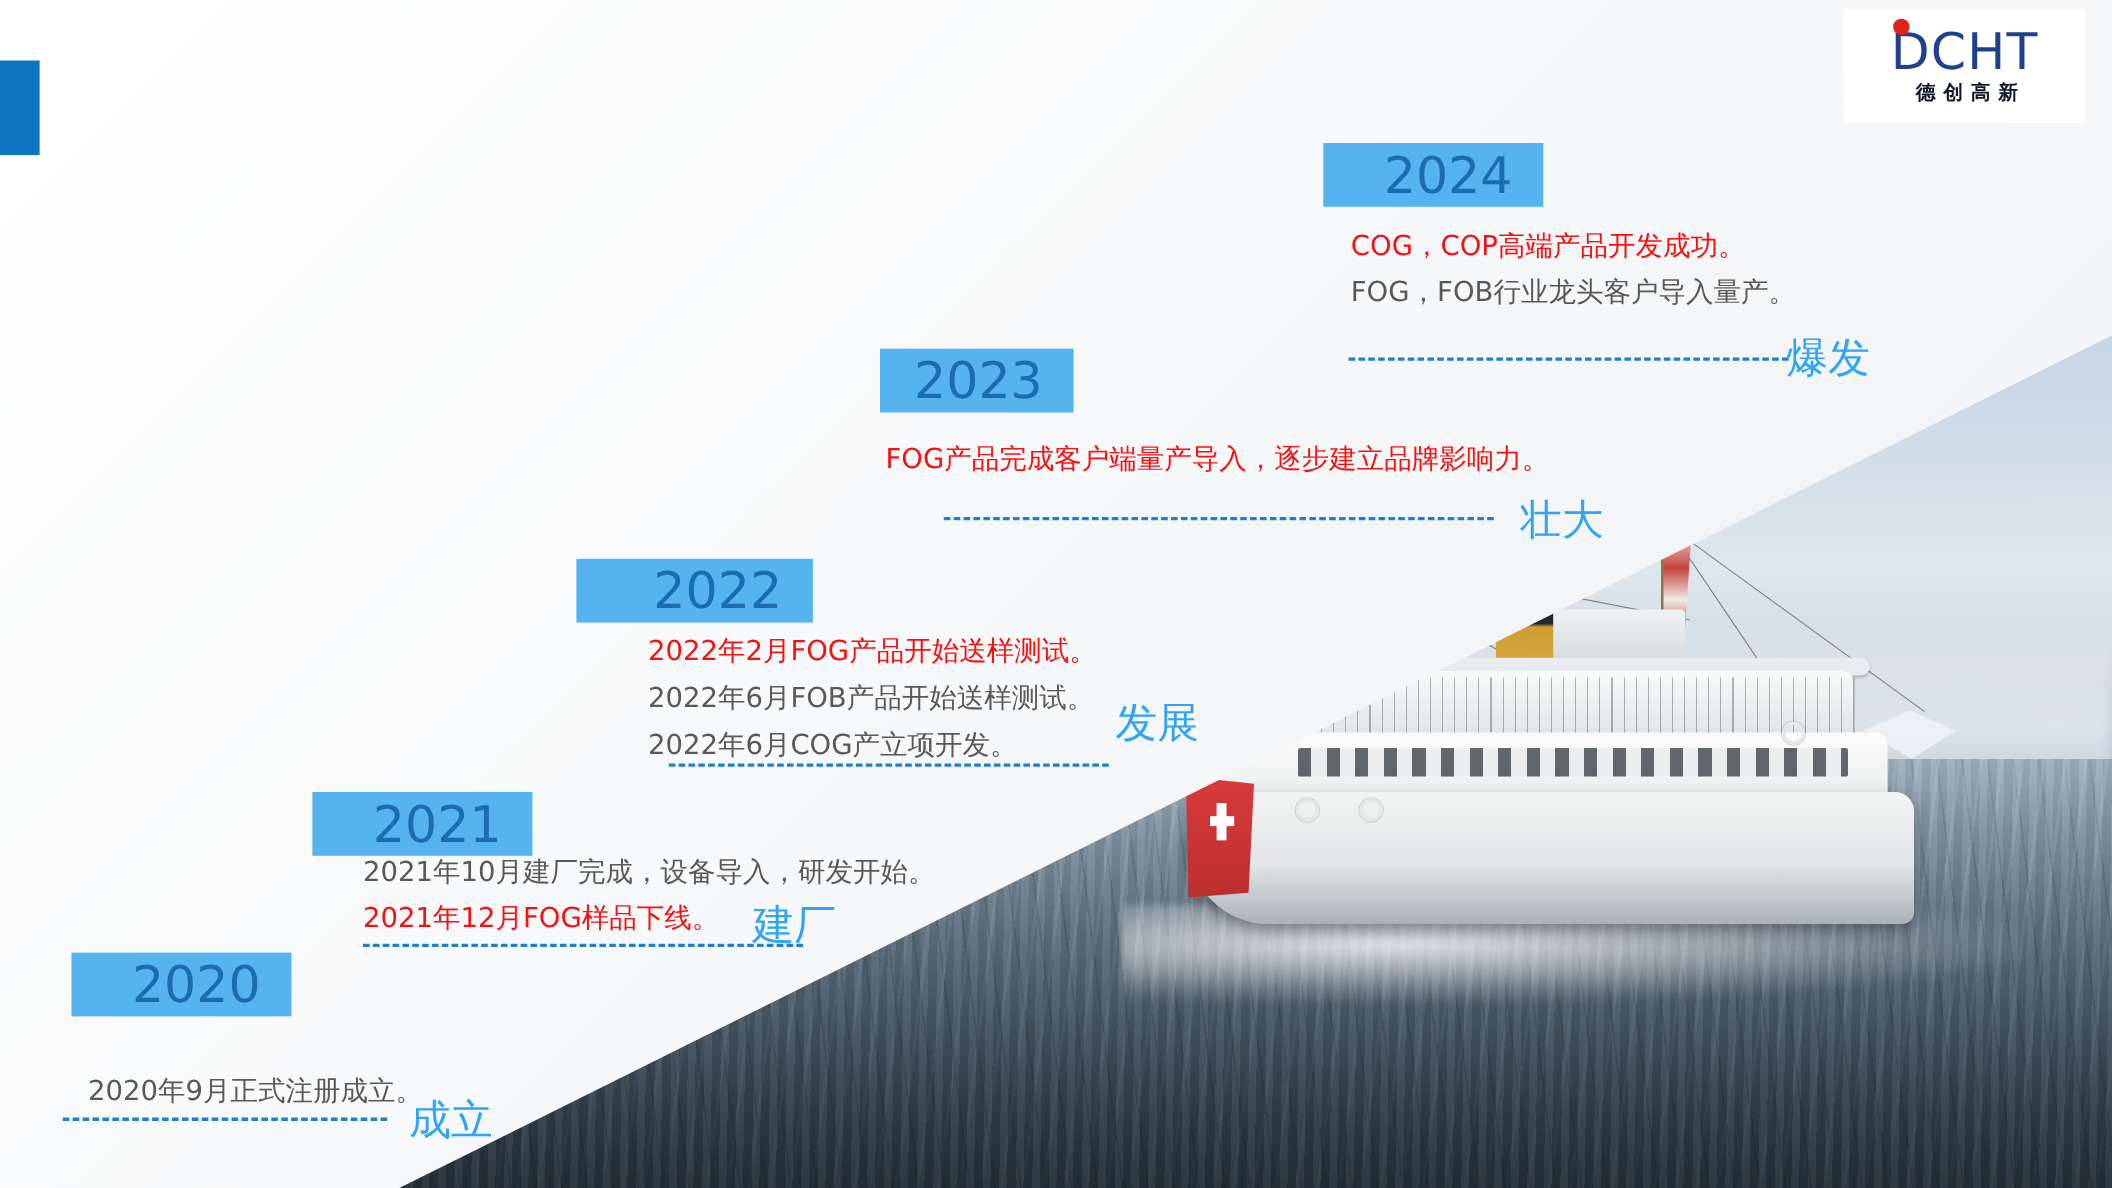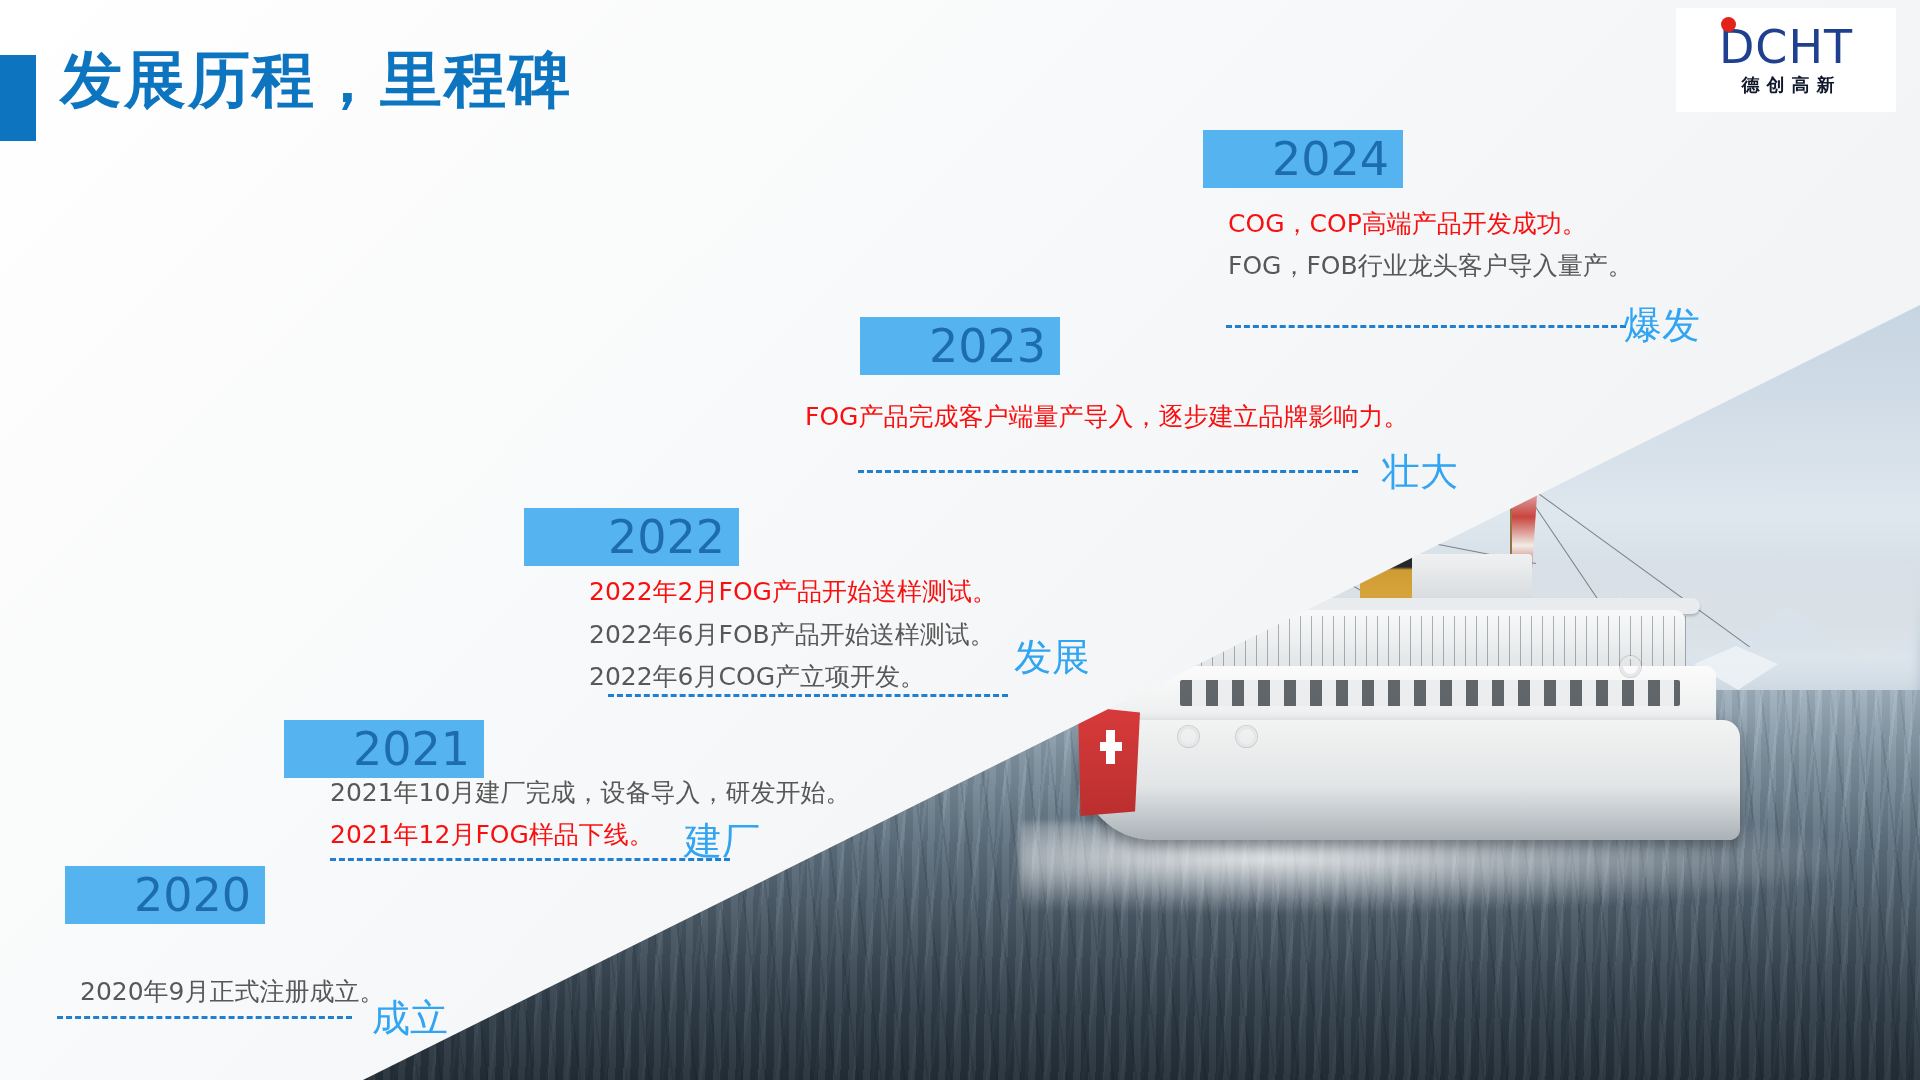--- a/index.html
+++ b/index.html
@@ -166,21 +166,21 @@
   .milestone{position:absolute;}
   .year-badge{
     position:absolute;
     background:#55b4f0;
     color:#1d6cb0;
     font-size:46px;
     line-height:1;
     font-family:"DejaVu Sans","Liberation Sans",sans-serif;
     display:flex;align-items:center;justify-content:flex-end;
     box-sizing:border-box;
-    padding-right:14px;
+    padding-right:28px;
   }
   .desc{
     position:absolute;
     font-size:25px;
     white-space:nowrap;
     font-family:"DejaVu Sans","Liberation Sans",sans-serif;
   }
   .desc.red{color:#fa0f0f;}
   .desc.gray{color:#585858;}
   .dash{
@@ -243,40 +243,39 @@
         <div class="windows"></div>
         <div class="flag"></div>
         <div class="lifering" style="left:118px;top:256px;"></div>
         <div class="lifering" style="left:176px;top:256px;"></div>
         <div class="lifering" style="left:560px;top:186px;"></div>
       </div>
     </div>
   </div>
 
   <div class="title-bar"></div>
-  <div class="title-text">发展历程，里程碑</div>
 
   <div class="logo">
     <div class="logo-top">
       <span class="logo-dot"></span>
       <span>DCHT</span>
     </div>
     <div class="logo-sub">德创高新</div>
   </div>
 
   <div class="milestone">
     <div class="year-badge" style="left:1203px;top:130px;width:200px;height:58px;">2024</div>
     <div class="desc red" style="left:1228px;top:207px;">COG，COP高端产品开发成功。</div>
     <div class="desc gray" style="left:1228px;top:249px;">FOG，FOB行业龙头客户导入量产。</div>
     <div class="dash" style="left:1226px;top:325px;width:400px;"></div>
     <div class="stage-label" style="left:1624px;top:300px;">爆发</div>
   </div>
 
   <div class="milestone">
-    <div class="year-badge" style="left:860px;top:317px;width:200px;height:58px;text-align:center;">2023</div>
+    <div class="year-badge" style="left:800px;top:317px;width:176px;height:58px;text-align:center;">2023</div>
     <div class="desc red" style="left:805px;top:400px;">FOG产品完成客户端量产导入，逐步建立品牌影响力。</div>
     <div class="dash" style="left:858px;top:470px;width:500px;"></div>
     <div class="stage-label" style="left:1382px;top:447px;">壮大</div>
   </div>
 
   <div class="milestone">
     <div class="year-badge" style="left:524px;top:508px;width:215px;height:58px;">2022</div>
     <div class="desc red" style="left:589px;top:575px;">2022年2月FOG产品开始送样测试。</div>
     <div class="desc gray" style="left:589px;top:618px;">2022年6月FOB产品开始送样测试。</div>
     <div class="desc gray" style="left:589px;top:660px;">2022年6月COG产立项开发。</div>

